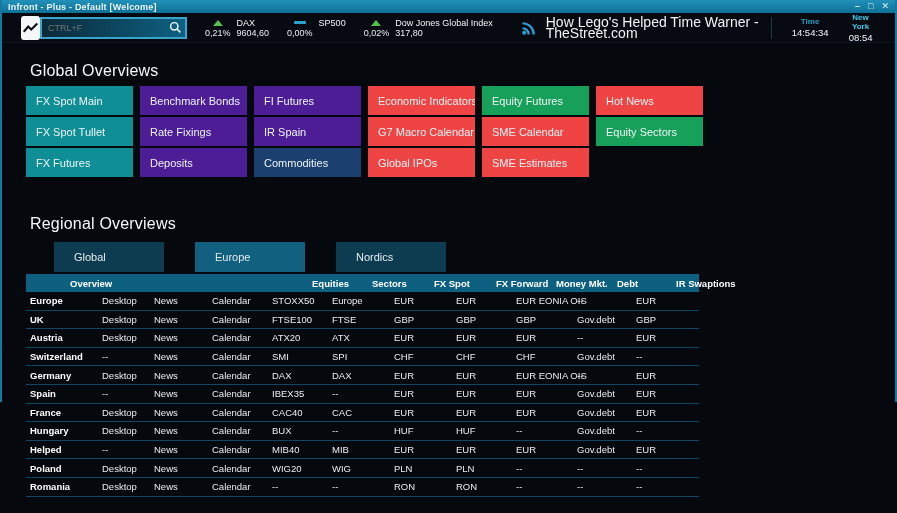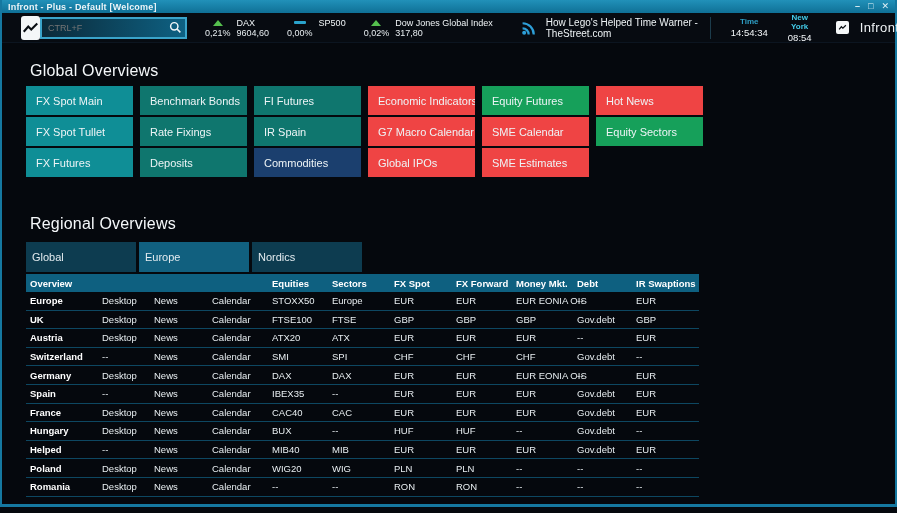--- a/index.html
+++ b/index.html
@@ -3,21 +3,21 @@
 <meta charset="utf-8">
 <style>
   * { box-sizing: border-box; margin: 0; padding: 0; }
   html,body { width:897px; height:513px; }
   body {
     font-family: "Liberation Sans", "DejaVu Sans", sans-serif;
     background:#05080d; overflow:hidden;
     -webkit-font-smoothing:antialiased;
   }
   .window {
-    width:897px; height:507px;
+    width:897px; height:402px;
     border-left:2px solid #1578a0; border-right:2px solid #1578a0; border-bottom:3px solid #1578a0;
     display:flex; flex-direction:column; background:#05080d;
   }
   
   .titlebar {
     height:13px; flex:0 0 13px;
     background:linear-gradient(#2191b9,#0f7096);
     color:#eaf4f8; font-size:9px; font-weight:bold;
     display:flex; align-items:center; padding:0 6px;
   }
@@ -48,21 +48,21 @@
   .tk-ic { justify-self:center; }
   .tk-ic.up { width:0; height:0; border-left:5px solid transparent; border-right:5px solid transparent;
               border-bottom:6px solid #55c04e; }
   .tk-ic.flat { width:12px; height:3px; background:#2aa3cc; border-radius:1px; }
   .tk-name { color:#f0f5f7; font-size:9px; white-space:nowrap; }
   .tk-pct  { color:#e8eef1; font-size:9px; justify-self:center; }
   .tk-last { color:#e8eef1; font-size:9px; }
   .vsep { width:1px; height:22px; background:#1c3c4c; margin-left:14px; }
   
   .news { display:flex; align-items:center; margin-left:14px; gap:8px; cursor:pointer; }
-  .news-text { color:#eef3f5; font-size:10px; line-height:11px; white-space:nowrap; }
+  .news-text { color:#eef3f5; font-size:14px; line-height:11px; white-space:nowrap; }
   
   .rightcluster { margin-left:auto; display:flex; align-items:center;padding-left:12px; }
   .clock { text-align:center; margin-left:20px; }
   .clock .lbl { font-size:8px; font-weight:bold; }
   .clock .val { color:#f2f6f8; font-size:9.5px; margin-top:1px; }
   div.clock:nth-of-type(1) .lbl { color:#2e9ec4; }
   div.clock:nth-of-type(2) .lbl { color:#43cbe8; }
   .brand { display:flex; align-items:center; gap:11px; margin-left:24px; margin-right:2px; }
   .brand .bx { width:13px; height:13px; background:#f4f7f8; border-radius:2px;
                display:flex; align-items:center; justify-content:center; }
@@ -70,33 +70,33 @@
   
   .content { flex:1; background:#05080d; }
   .sec-title { color:#f5f8fa; font-size:16px; font-weight:400; margin:19px 0 6px 28px; letter-spacing:.2px; }
   .sec-title.second { margin-top:38px; margin-bottom:9px; }
   .btngrid { margin-left:24px; width:677px; display:grid;
              grid-template-columns:repeat(6,107px); gap:2px 7px; }
   .ov-btn { height:29px; border:0; color:#eef4f6; font-size:11px; font-family:inherit;
             text-align:left; padding-left:10px; cursor:pointer; white-space:nowrap; overflow:hidden; }
   .ov-btn.green { background:#16a05a; }
   .ov-btn.teal  { background:#0f8e96; }
-  .ov-btn.blue  { background:#0f766e; }
+  .ov-btn.blue  { background:#4c1d95; }
   .ov-btn.steel { background:#1b3f6e; }
   .ov-btn.navy  { background:#ef4444; }
   
   .tabs { margin-left:24px; display:flex; gap:3px; margin-bottom:2px; }
-  .tab { width:110px; height:30px; line-height:30px; padding-left:6px; font-size:11px;
-         color:#e3ebef; background:#0d3c50; cursor:pointer; }
+  .tab { width:110px; height:30px; line-height:30px; padding-left:20px; font-size:11px;
+         color:#e3ebef; background:#0d3c50; cursor:pointer;margin-left:28px; }
   .tab.active { background:#11607f; }
   
   .rtable { margin-left:24px; width:673px; }
   .trow { display:grid; grid-template-columns:72px 52px 58px 60px 60px 62px 62px 60px 61px 59px 1fr;
           align-items:center; height:18.6px; border-bottom:1px solid #0d4761; }
-  .trow.thead { background:#0e6080; border-bottom:0; height:18px; }
+  .trow.thead { background:#0e6080; border-bottom:0; height:18px;padding-left:40px; }
   .trow span { font-size:9.5px; color:#e8eef1; padding-left:4px; white-space:nowrap; overflow:visible; }
   .trow.thead span { font-weight:bold; color:#fff; }
   .trow .c0 { font-weight:bold; color:#fff; }
   .cell-link { cursor:pointer; }
 </style>
 </head>
 <body>
 
 <div class="window">
 

